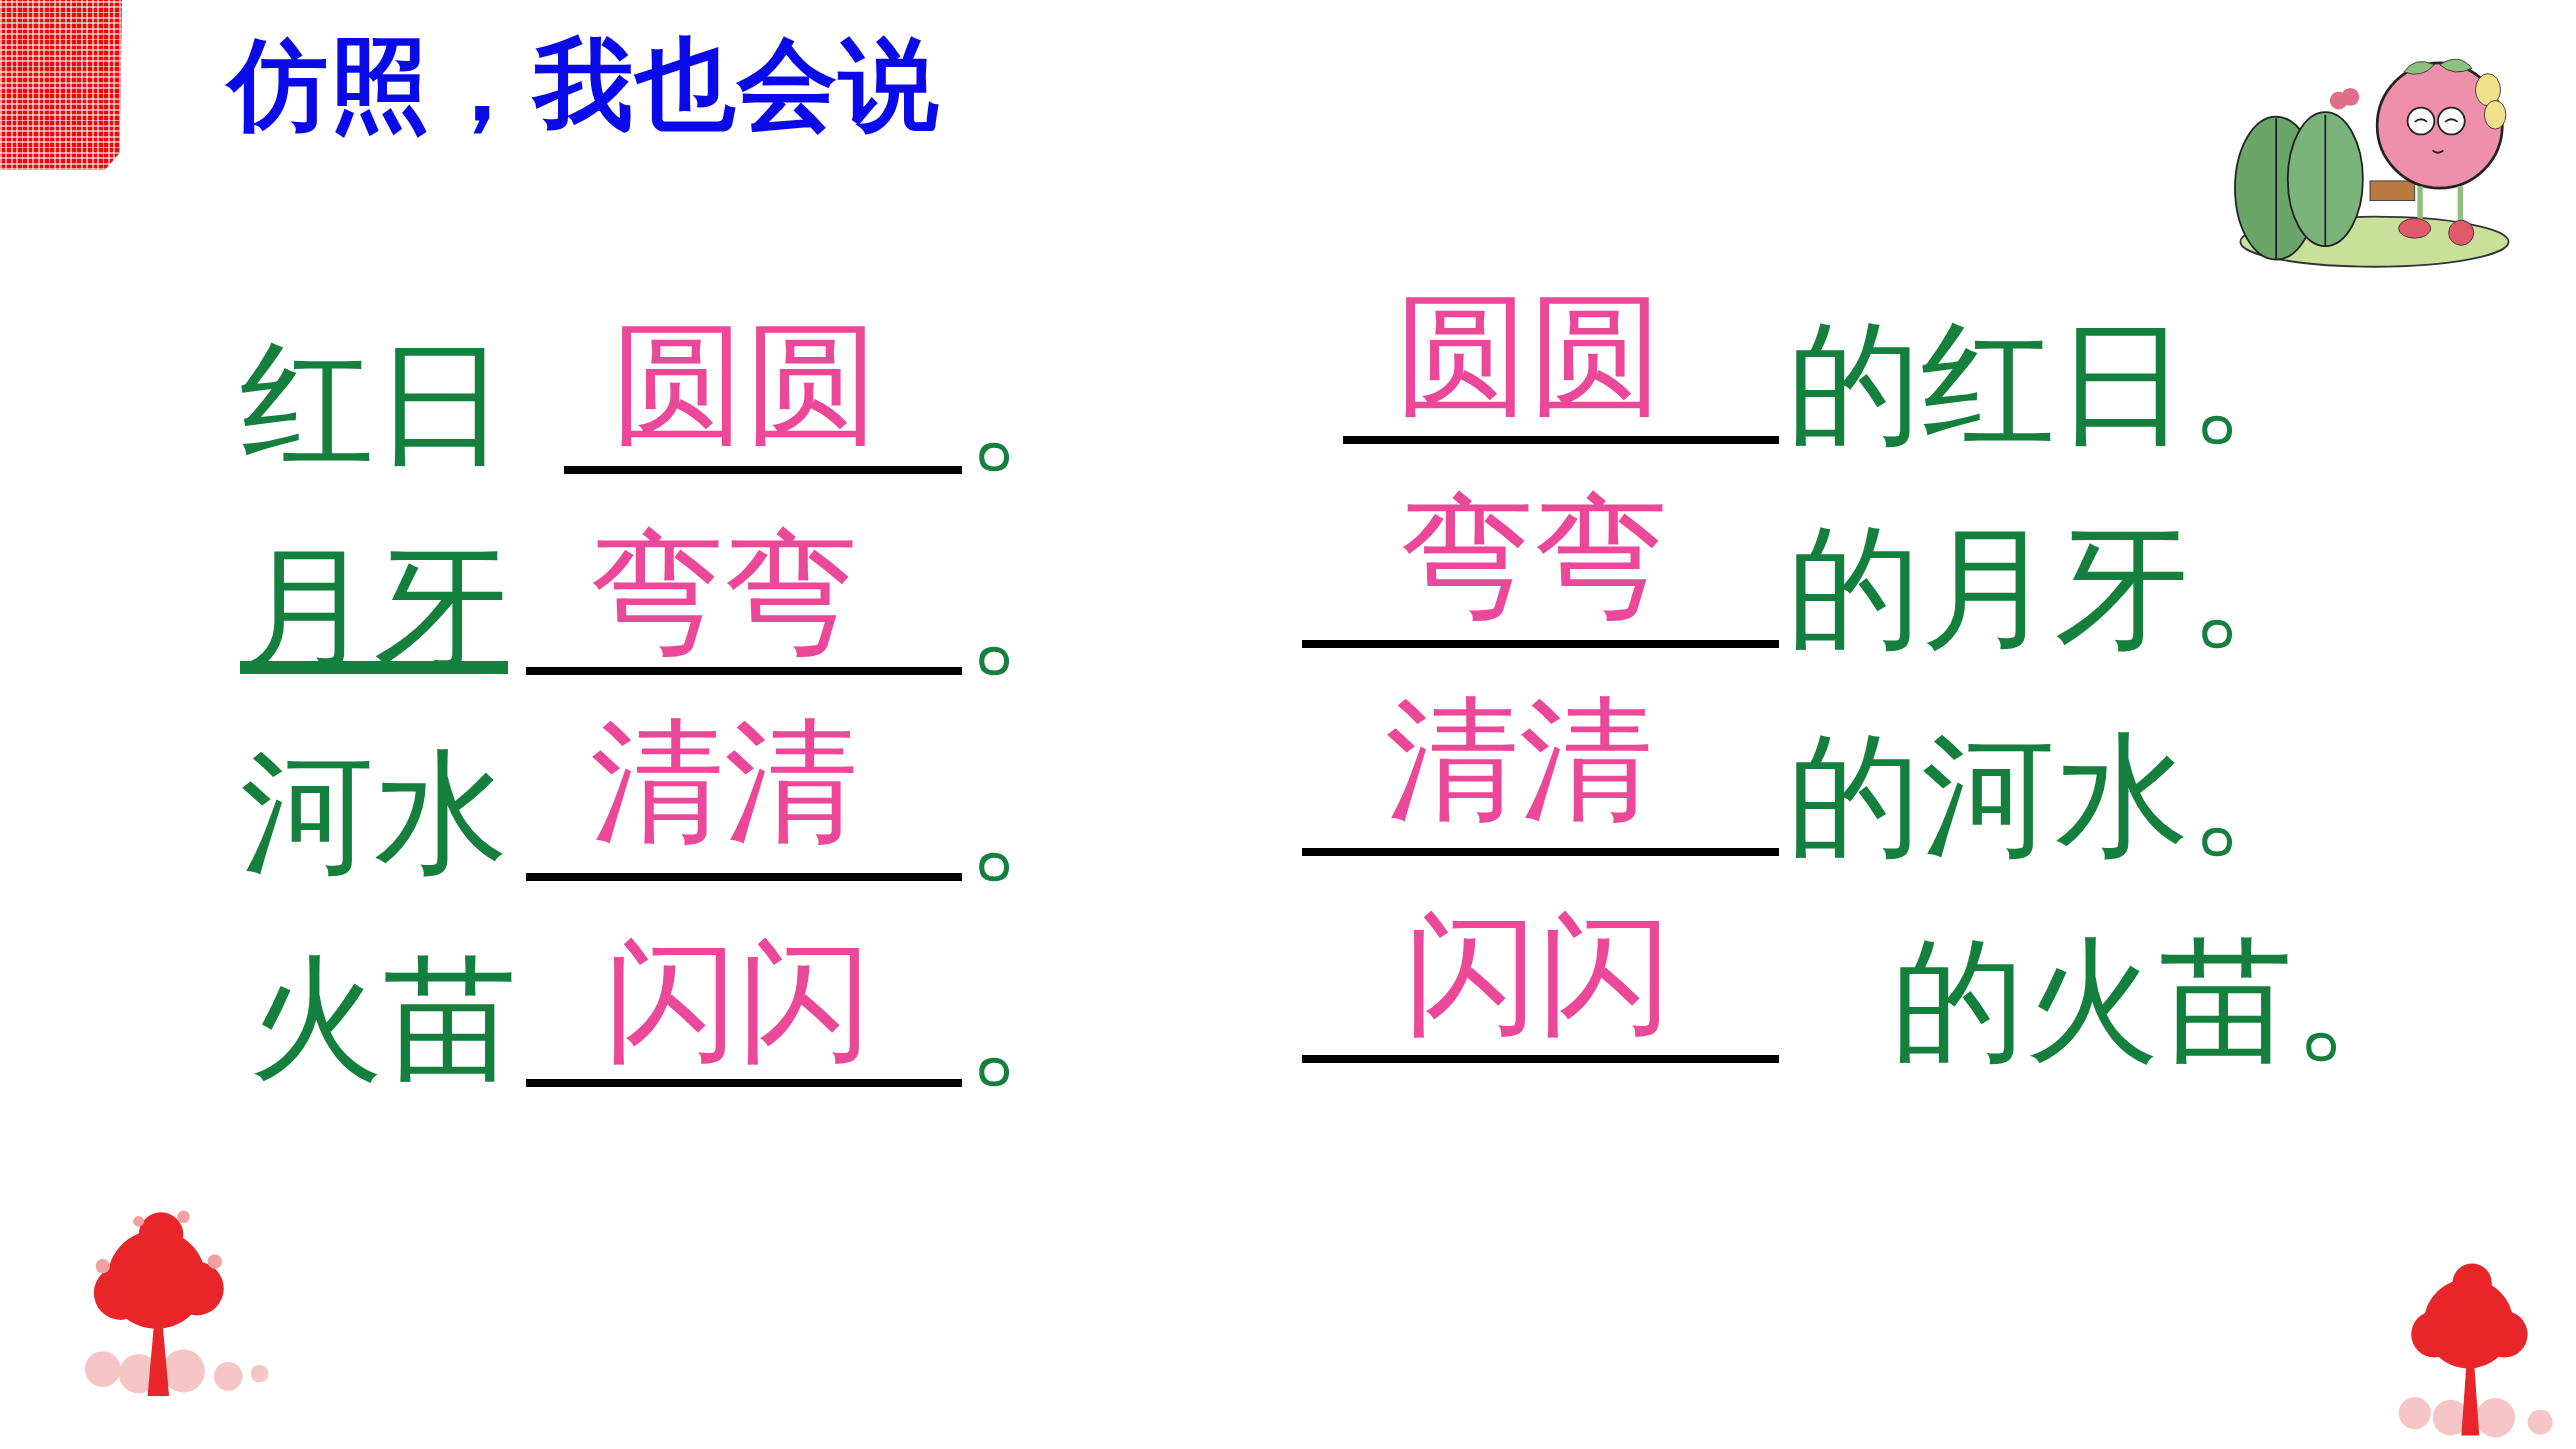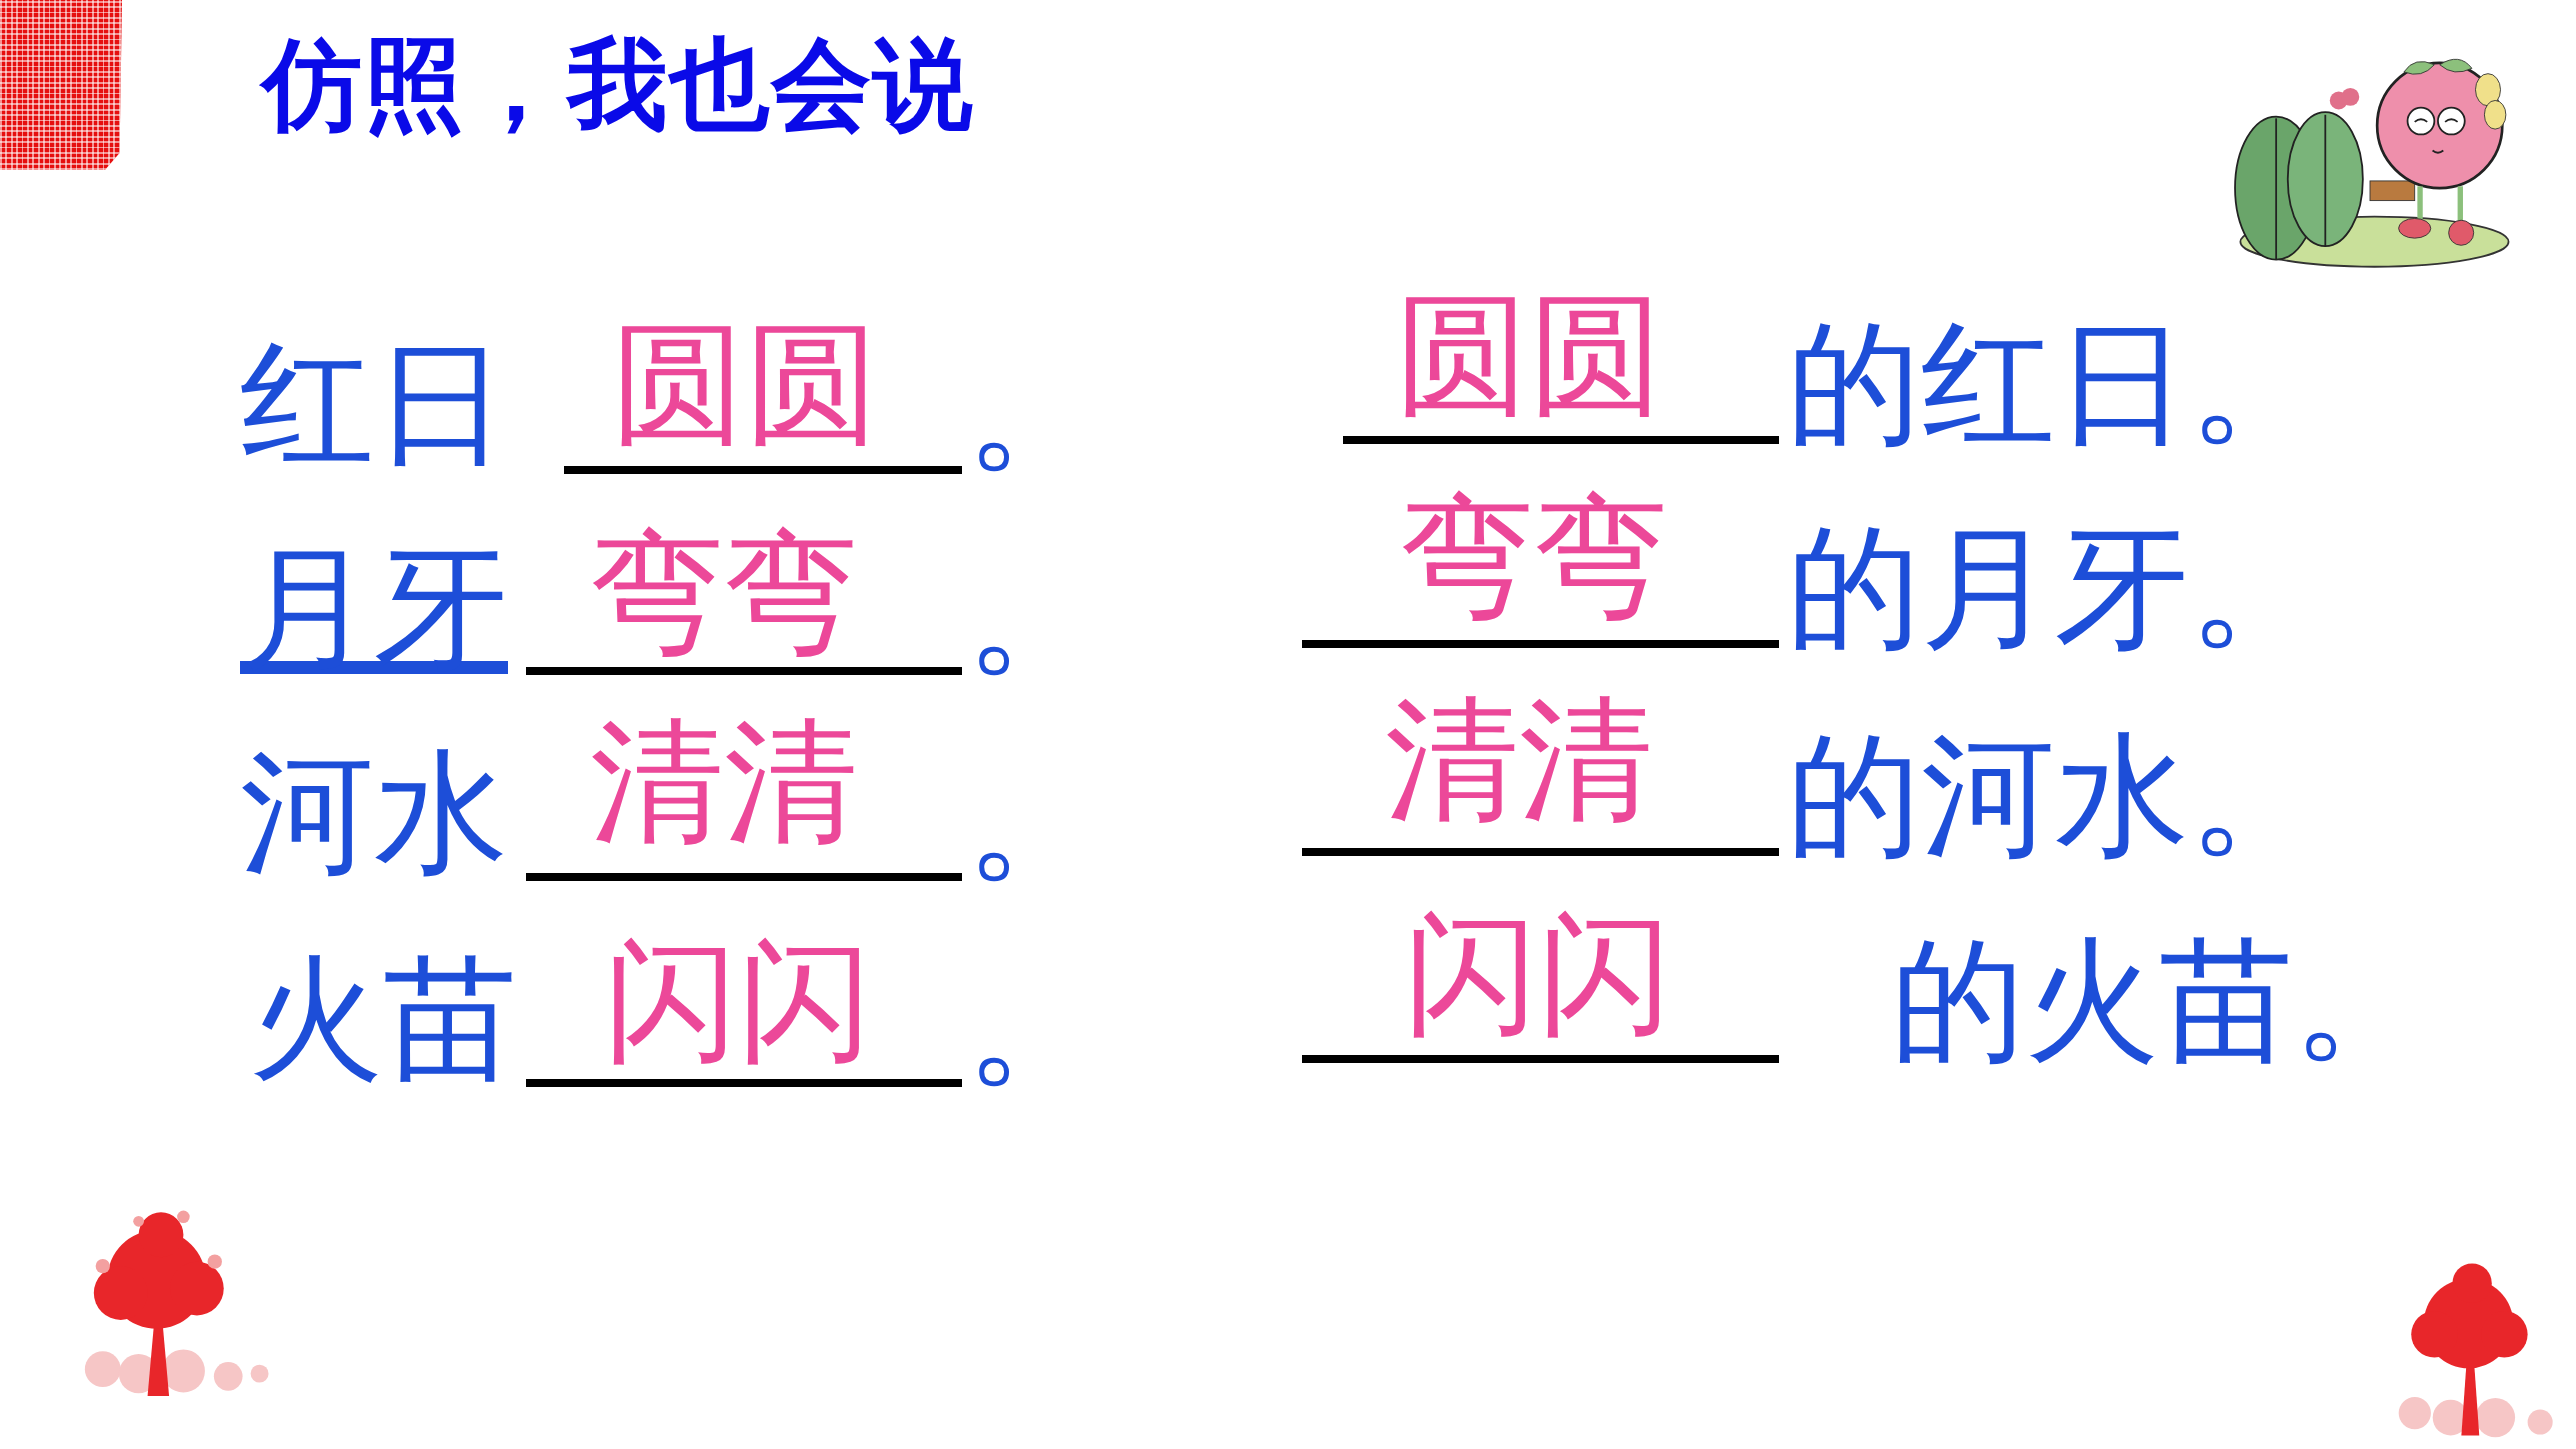--- a/index.html
+++ b/index.html
@@ -5,25 +5,25 @@
   html, body { margin:0; padding:0; }
   body { width:2576px; height:1449px; position:relative; overflow:hidden; background:#ffffff;
          font-family:"DejaVu Serif","Liberation Serif",serif; }
   .corner-tab { position:absolute; left:0; top:0; width:122px; height:170px;
     background-color:#e60f0f;
     background-image:
       repeating-linear-gradient(0deg, rgba(255,255,255,0.55) 0 1.8px, transparent 1.8px 5.4px),
       repeating-linear-gradient(90deg, rgba(255,255,255,0.55) 0 1.8px, transparent 1.8px 5.4px);
     clip-path:polygon(0 0,100% 0,98% 90%,86% 100%,0 100%); }
   .title { position:absolute; left:228px; top:27px; font-family:"DejaVu Sans","Liberation Sans",sans-serif;
-    font-weight:bold; font-size:100px; line-height:116px; color:#0a0ae8; letter-spacing:1.8px; white-space:nowrap;margin-left:34px; }
+    font-weight:bold; font-size:100px; line-height:116px; color:#0a0ae8; letter-spacing:1.8px; white-space:nowrap; }
   .mascot { position:absolute; left:2200px; top:54px; width:340px; height:219px; }
   .tree { position:absolute; }
   .row { position:absolute; white-space:nowrap; }
-  .lbl { position:absolute; font-size:134px; line-height:143px; color:#1d4ed8; white-space:nowrap; }
+  .lbl { position:absolute; font-size:134px; line-height:143px; color:#15803d; white-space:nowrap; }
   .ans { position:absolute; font-size:134px; line-height:143px; color:#ec4899; white-space:nowrap; }
   .uline { position:absolute; height:8px; background:#000; }
 </style>
 </head>
 <body>
 
 <div class="corner-tab"></div>
 
 <div class="title">仿照，我也会说</div>
 

